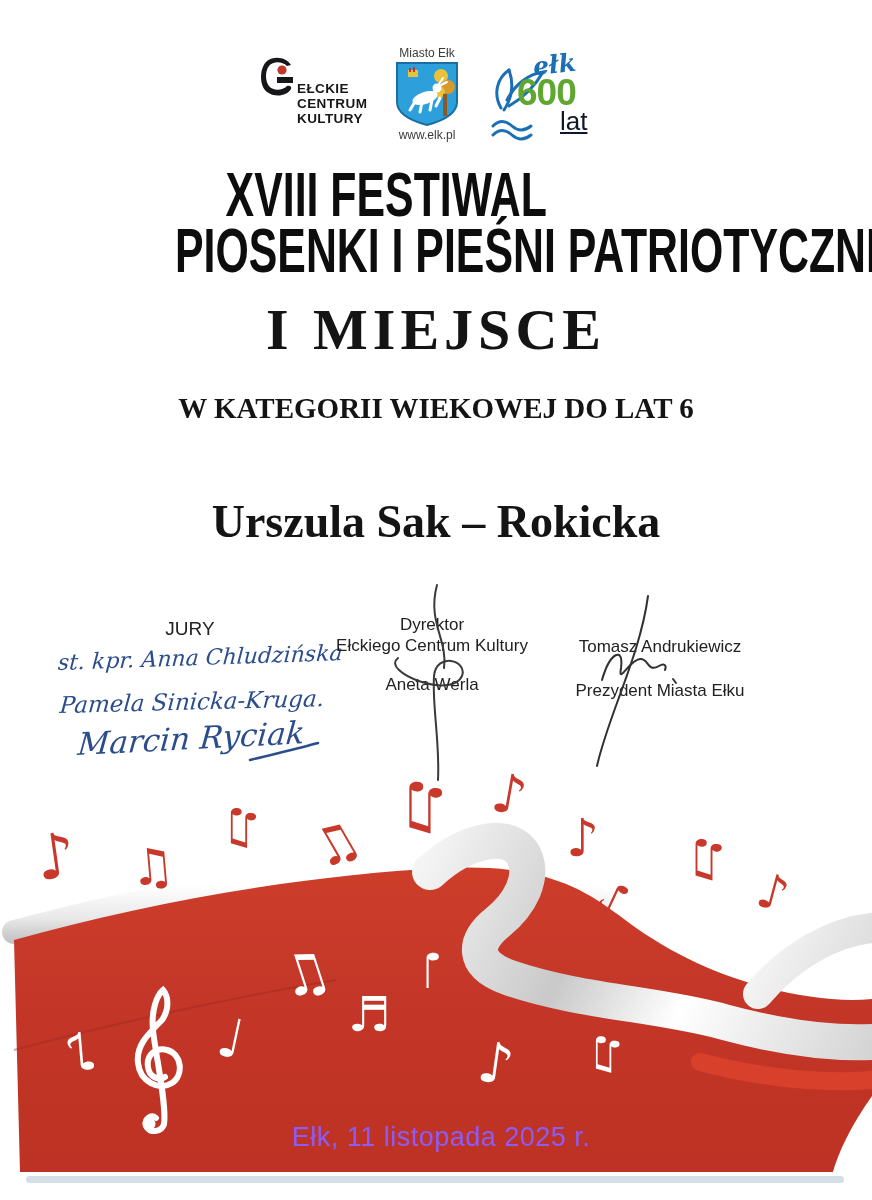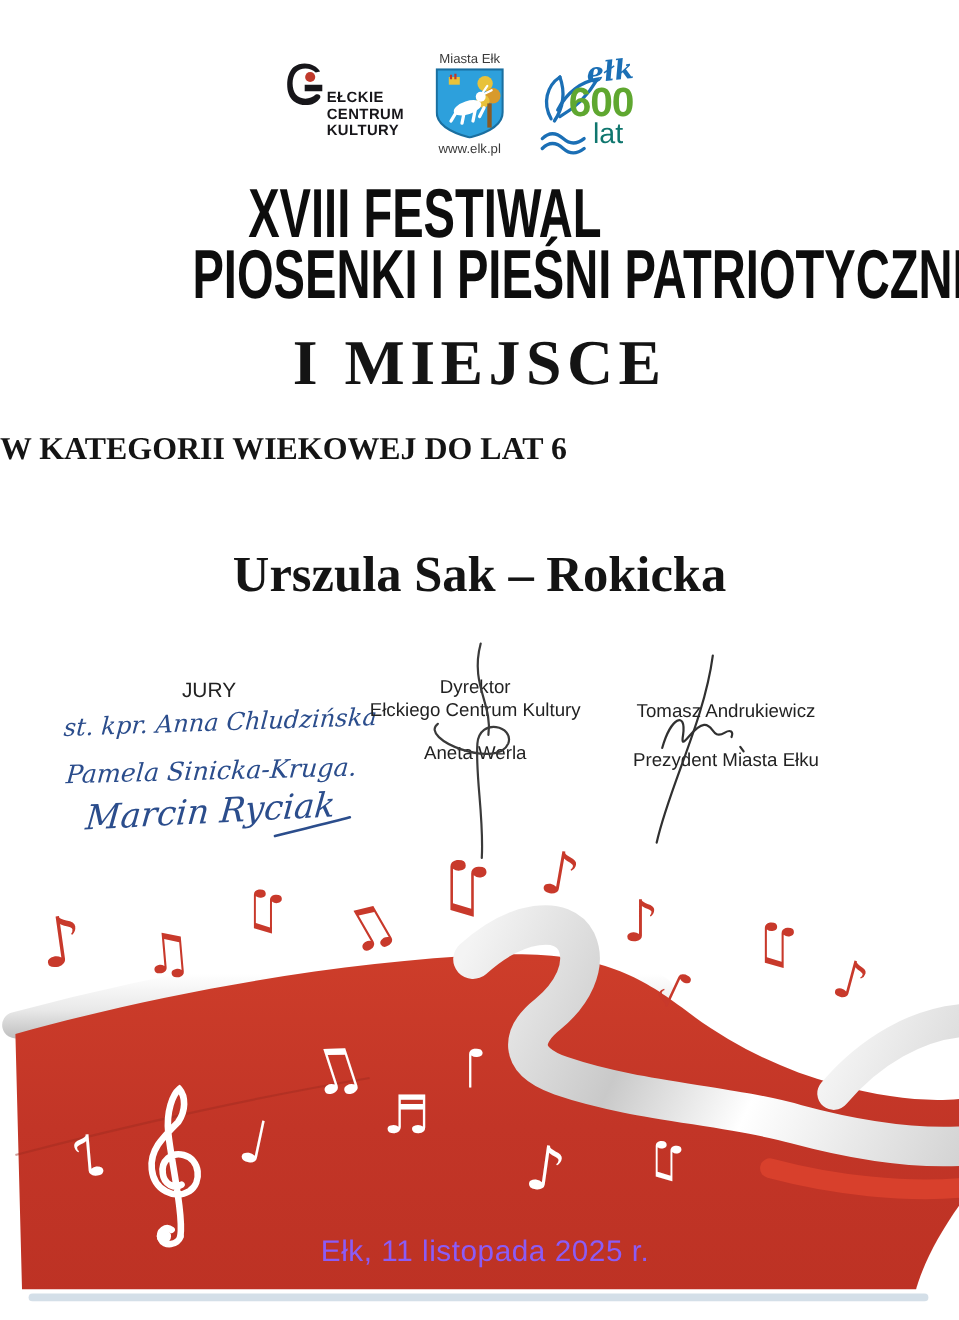--- a/index.html
+++ b/index.html
@@ -11,30 +11,30 @@
   .eck-text{position:absolute;left:44px;top:26px;font-weight:bold;font-size:13.5px;line-height:15px;
             letter-spacing:.4px;color:#17161a;}
   .logo-miasto{position:absolute;left:385px;top:46px;width:84px;height:98px;text-align:center;}
   .miasto-top{font-size:12px;color:#3a3a3a;}
   .miasto-bottom{font-size:12px;color:#3a3a3a;position:absolute;left:0;right:0;top:82px;}
   .miasto-shield{position:absolute;left:11px;top:16px;}
   .logo-600{position:absolute;left:489px;top:54px;width:132px;height:92px;}
   .l600-elk{position:absolute;left:44px;top:-4px;font-family:"DejaVu Serif",serif;font-style:italic;
             font-weight:bold;font-size:25px;color:#1b6fb5;transform:rotate(-6deg);}
   .l600-num{position:absolute;left:28px;top:18px;font-weight:bold;font-size:37px;color:#5fa730;letter-spacing:-1px;}
-  .l600-lat{position:absolute;left:50px;top:52px;font-size:26px;color:#0f766e;}
+  .l600-lat{position:absolute;left:71px;top:52px;font-size:26px;color:#0f172a;text-decoration:underline;}
   
   .title-wrap{position:absolute;left:0;top:166px;width:772px;text-align:center;
               font-weight:bold;color:#0d0d0d;}
   .condensed{display:inline-block;transform:scaleX(0.68);transform-origin:50% 50%;white-space:nowrap;}
   .title-l1{font-size:63px;line-height:56px;}
   .title-l2{font-size:63px;line-height:56px;}
   .place{position:absolute;left:0;top:296px;width:872px;text-align:center;
          font-family:"Liberation Serif",serif;font-weight:bold;font-size:58px;letter-spacing:5px;color:#141414;}
-  .category{position:absolute;left:0;top:392px;width:872px;text-align:left;
+  .category{position:absolute;left:0;top:392px;width:872px;text-align:center;
             font-family:"Liberation Serif",serif;font-weight:bold;font-size:29px;color:#141414;}
   .receives{position:absolute;left:0;top:449px;width:872px;text-align:center;
             font-family:"Liberation Serif",serif;font-weight:bold;font-size:27px;color:#141414;}
   .recipient{position:absolute;left:0;top:495px;width:872px;text-align:center;
              font-family:"Liberation Serif",serif;font-weight:bold;font-size:46px;color:#141414;}
   
   .sig-label{position:absolute;font-size:18px;color:#222;text-align:center;line-height:21px;}
   .jury-label{left:128px;top:618px;width:124px;font-size:19px;}
   .dir-roles{left:322px;top:614px;width:220px;font-size:17px;}
   .dir-name{left:322px;top:674px;width:220px;font-size:17px;}
@@ -130,21 +130,21 @@
       <circle cx="21" cy="13" r="4.6" fill="#c0392b"></circle>
     </svg>
     <div class="eck-text">
       <div>EŁCKIE</div>
       <div>CENTRUM</div>
       <div>KULTURY</div>
     </div>
   </div>
 
   <div class="logo-miasto">
-    <div class="miasto-top">Miasta Ełk</div>
+    <div class="miasto-top">Miasto Ełk</div>
     <svg class="miasto-shield" width="62" height="64" viewBox="0 0 62 64">
       <path d="M1,1 H61 V40 Q61,55 31,63 Q1,55 1,40 Z" fill="#2da0dc" stroke="#1a6fa0" stroke-width="2"></path>
       <circle cx="45" cy="14" r="7" fill="#e8c23a"></circle>
       <circle cx="52" cy="25" r="7" fill="#d89a2b"></circle>
       <circle cx="43" cy="30" r="6" fill="#e8c23a"></circle>
       <rect x="47" y="32" width="4" height="22" fill="#8a5a22"></rect>
       <rect x="12" y="8" width="10" height="7" fill="#e8c23a"></rect>
       <path d="M14,6 v4 M18,5 v5" stroke="#c0392b" stroke-width="2"></path>
       <g stroke="#ffffff" stroke-width="3" stroke-linecap="round">
         <path d="M14,48 L20,38 M24,50 L26,40 M34,48 L36,38 M40,44 L44,36"></path>

